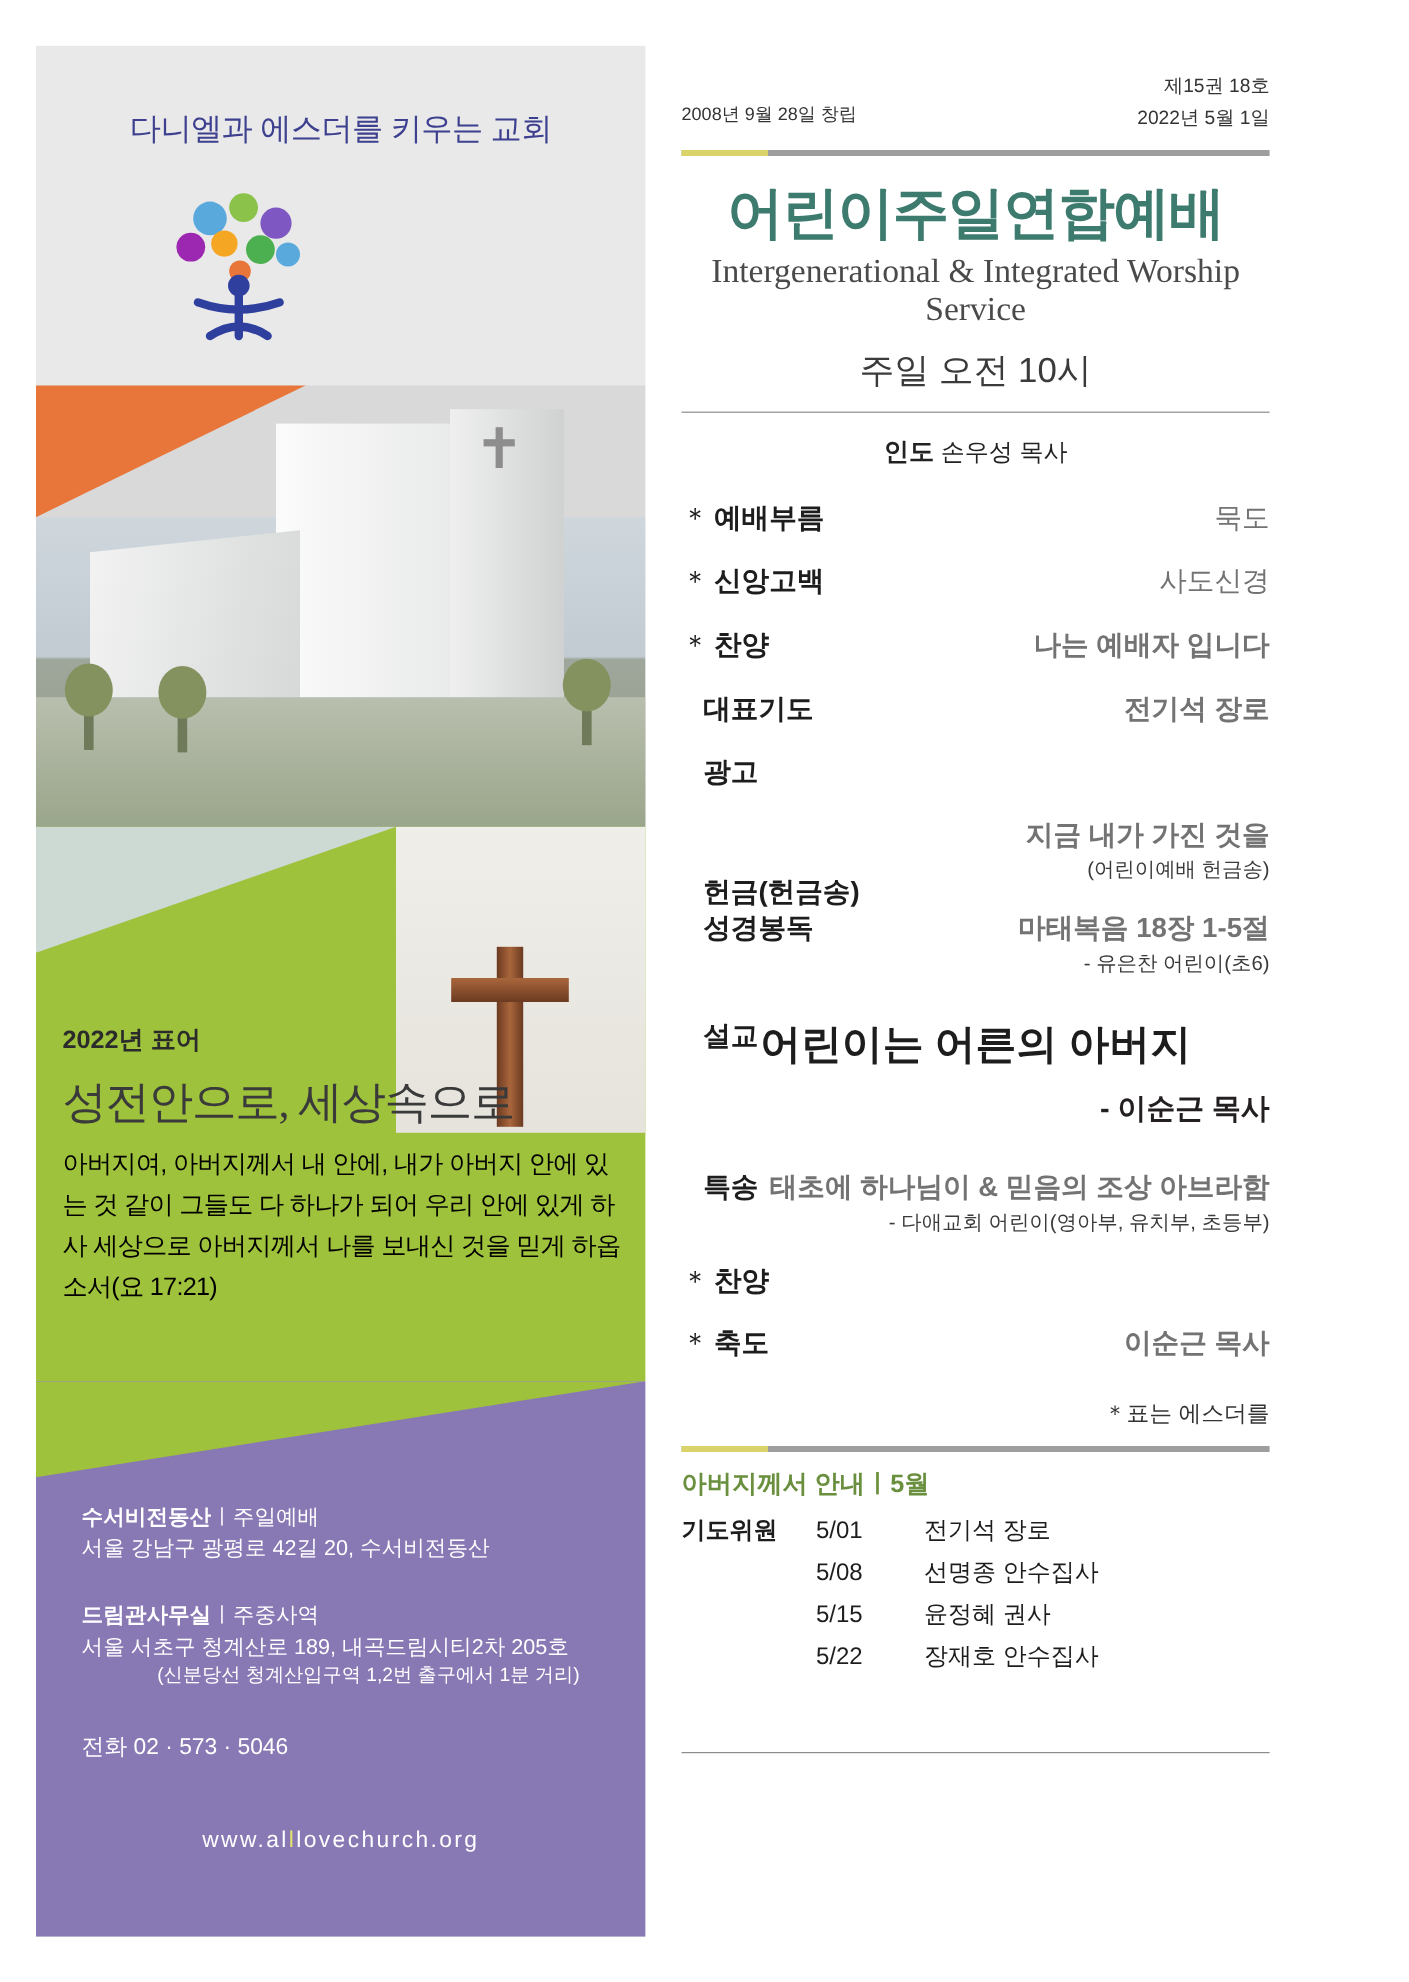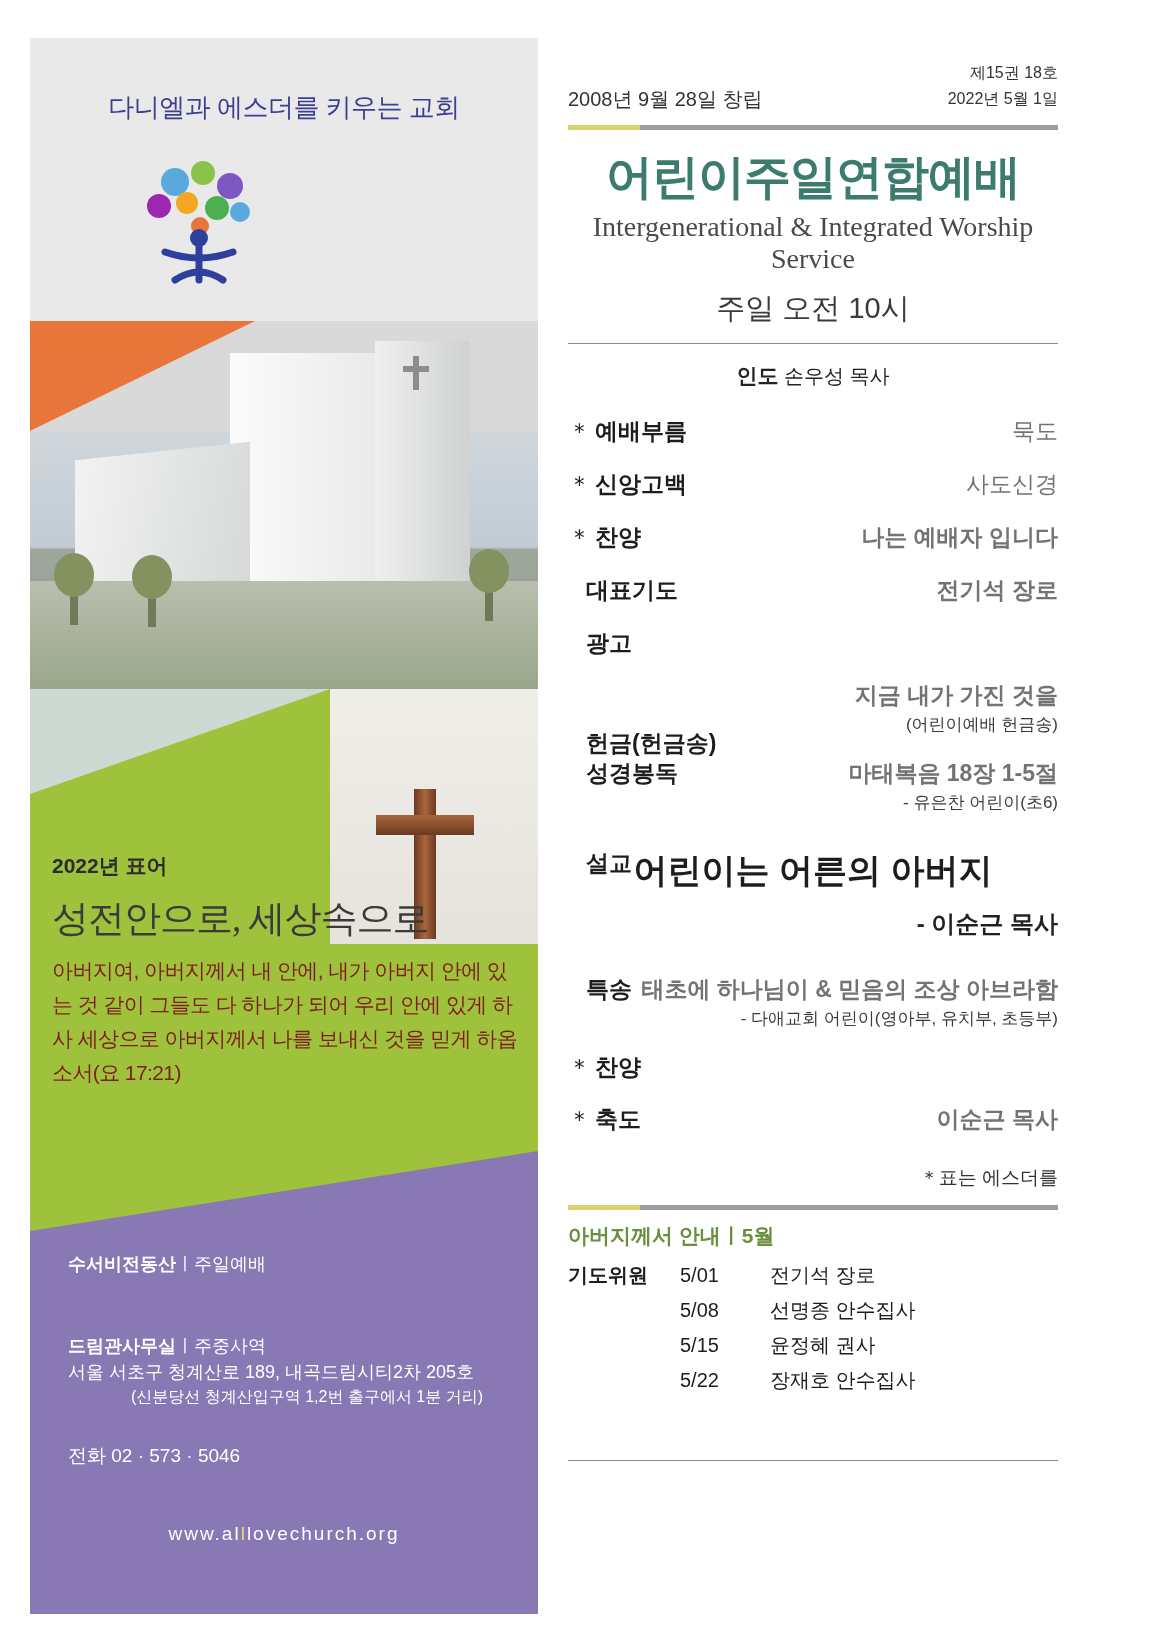--- a/index.html
+++ b/index.html
@@ -114,21 +114,21 @@
 
   .motto-year{
     position:absolute;left:22px;top:163px;font-size:21px;font-weight:bold;color:#2b2b2b;
   }
   .motto-main{
     position:absolute;left:22px;top:205px;font-size:37px;color:#3a3a3a;
     font-family:"Liberation Serif","DejaVu Serif",serif;letter-spacing:-1px;
   }
   .motto-body{
     position:absolute;left:22px;top:265px;width:470px;
-    font-size:21px;color:#7f1d1d;line-height:1.62;letter-spacing:-0.6px;
+    font-size:21px;color:#000000;line-height:1.62;letter-spacing:-0.6px;
   }
 
   .purple-band{
     position:absolute;left:0;top:1113px;width:508px;height:463px;
     background:#8878b4;color:#ffffff;overflow:hidden;
   }
   .purple-tri{
     position:absolute;left:0;top:0;width:508px;height:80px;background:#9fc23c;
     clip-path:polygon(0 0,508px 0,0 80px);
   }
@@ -147,21 +147,21 @@
   .site .l{color:#e3e36a;}
 
   
   .right{
     position:absolute;left:568px;top:60px;width:490px;
   }
   .vol{
     text-align:right;font-size:16px;color:#333;line-height:1.6;
   }
   .founded{
-    position:absolute;left:0;top:26px;font-size:20px;color:#333;
+    position:absolute;left:0;top:26px;font-size:15px;color:#333;
   }
   .rule{
     position:relative;margin-top:14px;height:5px;width:490px;background:#9e9e9e;
   }
   .rule .accent{position:absolute;left:0;top:0;width:72px;height:5px;background:#d9d36a;}
   .rule2{position:relative;height:5px;width:490px;background:#9e9e9e;margin:0;}
   .rule2 .accent{position:absolute;left:0;top:0;width:72px;height:5px;background:#d9d36a;}
 
   .title-kr{
     text-align:center;font-size:47px;font-weight:bold;color:#3d7b6f;
@@ -270,20 +270,21 @@
       <div class="motto-year">2022년 표어</div>
       <div class="motto-main">성전안으로, 세상속으로</div>
       <div class="motto-body">아버지여, 아버지께서 내 안에, 내가 아버지 안에 있는 것 같이 그들도 다 하나가 되어 우리 안에 있게 하사 세상으로 아버지께서 나를 보내신 것을 믿게 하옵소서(요 17:21)</div>
     </div>
 
     <div class="purple-band">
       <div class="purple-tri"></div>
 
       <div class="addr addr-1">
         <span class="ttl">수서비전동산</span><span>ㅣ주일예배</span>
+        <div>서울 강남구 광평로 42길 20, 수서비전동산</div>
       </div>
 
       <div class="addr addr-2">
         <span class="ttl">드림관사무실</span><span>ㅣ주중사역</span>
         <div>서울 서초구 청계산로 189, 내곡드림시티2차 205호</div>
         <span class="addr-sub">(신분당선 청계산입구역 1,2번 출구에서 1분 거리)</span>
       </div>
 
       <div class="tel">전화 02 · 573 · 5046</div>
 

